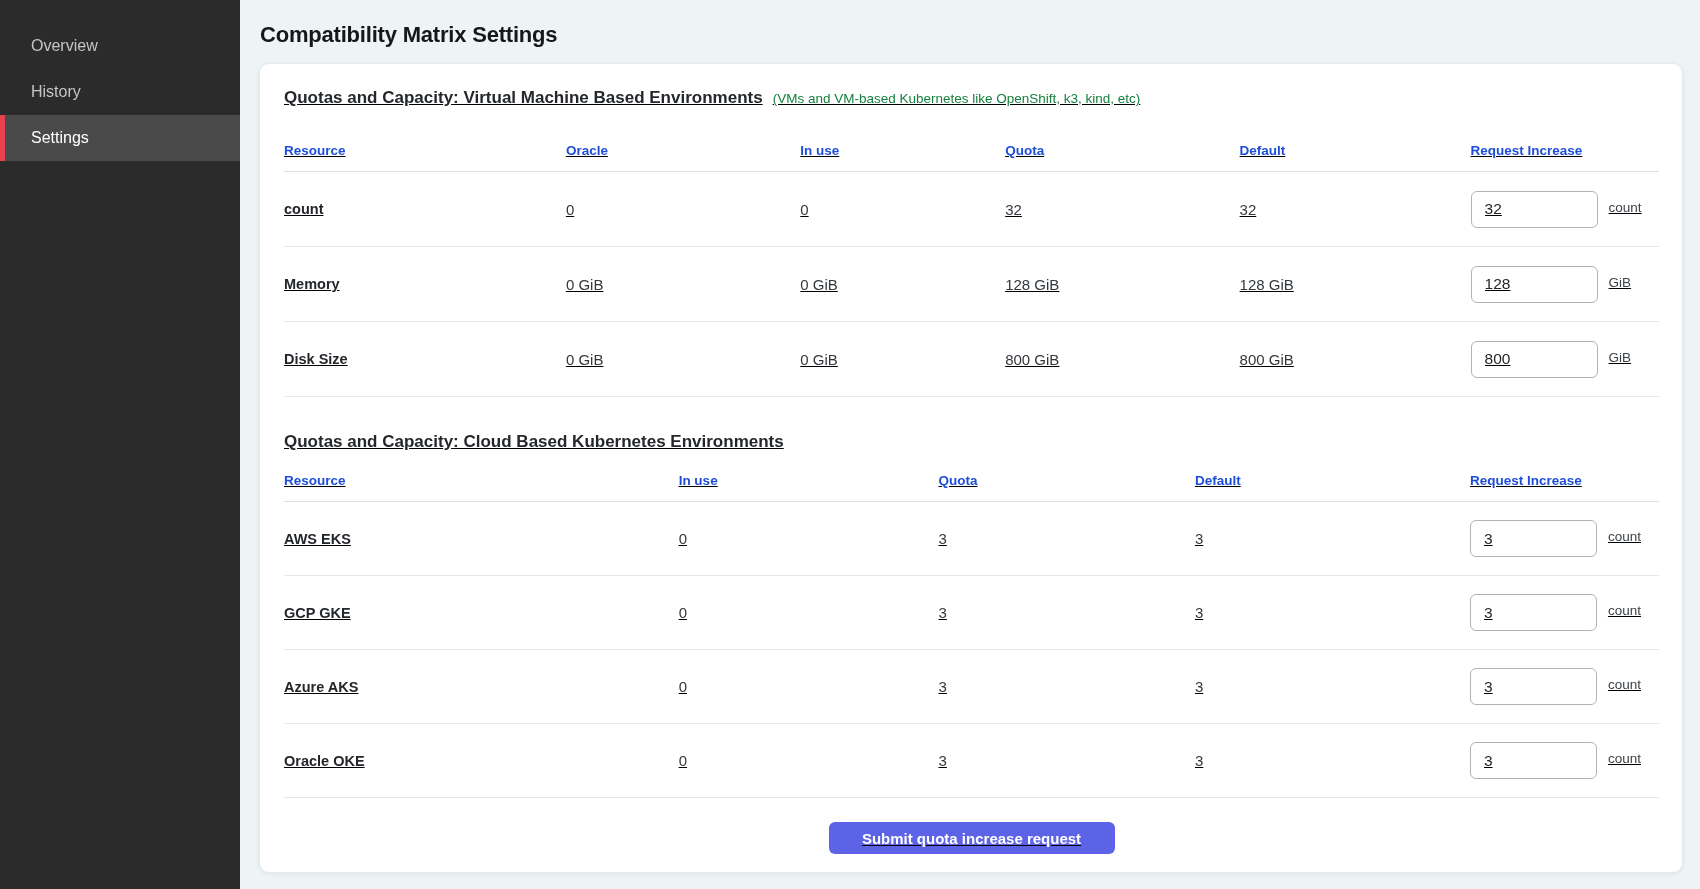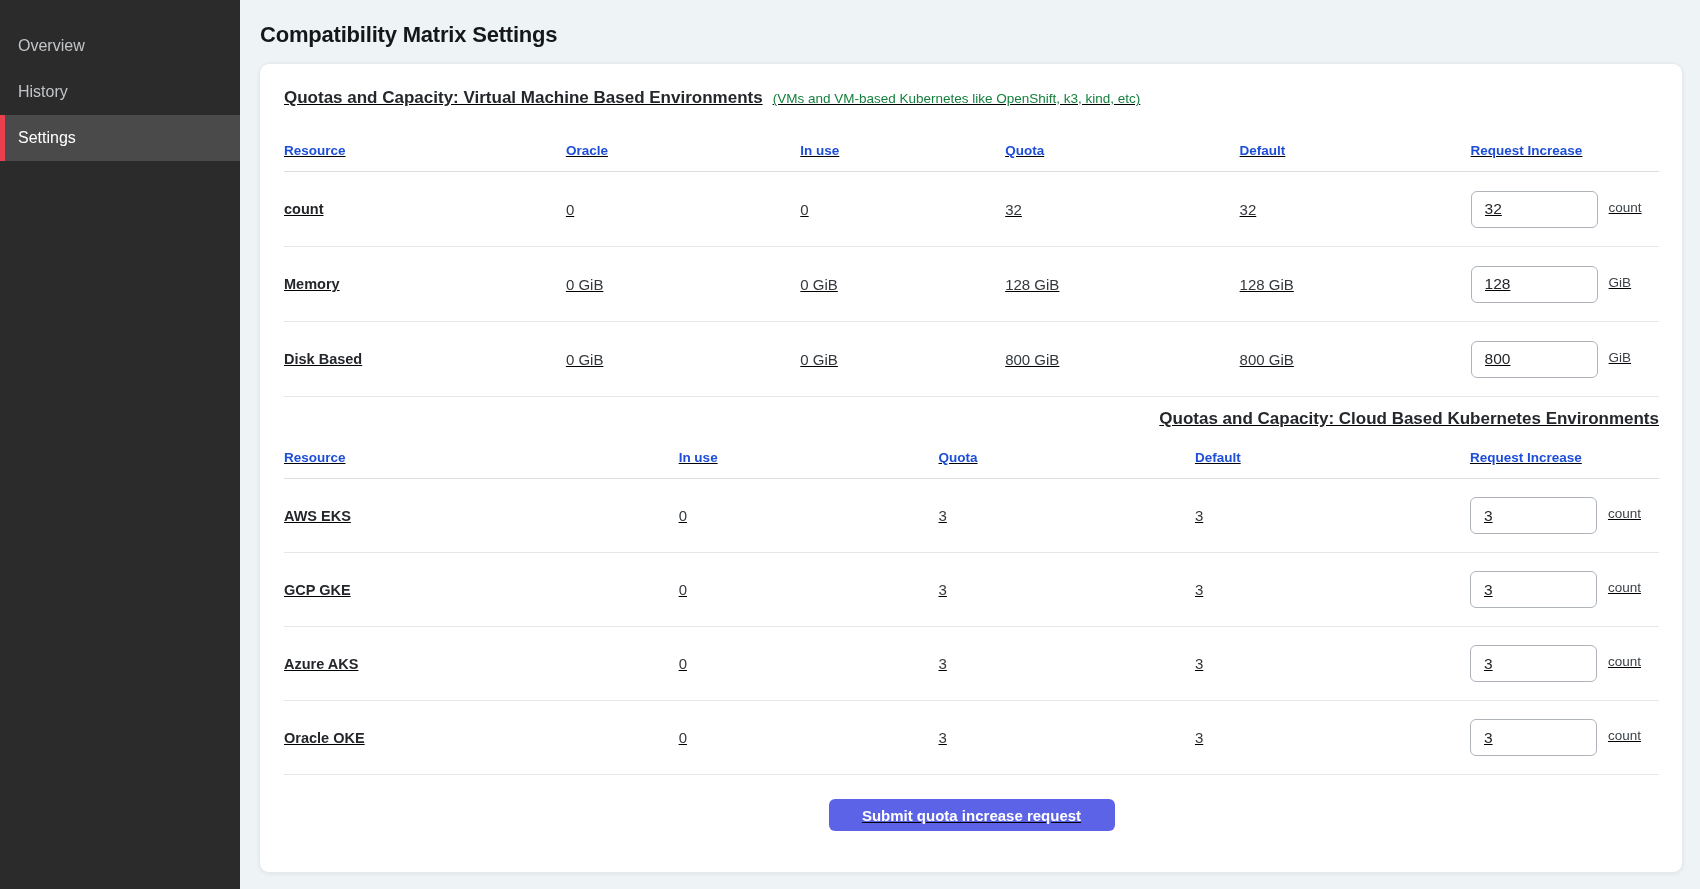--- a/index.html
+++ b/index.html
@@ -14,21 +14,21 @@
   
   .sidebar {
     width: 240px; min-width: 240px; height: 100%;
     background: #2b2b2b;
     padding-top: 23px;
   }
   .side-item {
     position: relative;
     height: 46px;
     display: flex; align-items: center;
-    padding-left: 18px;
+    padding-left: 31px;
     color: #c2c5c8;
     font-size: 16px;
     cursor: pointer;
   }
   .side-item.active {
     background: #4a4a4a;
     color: #ffffff;
   }
   .side-item .accent-bar {
     display: none;
@@ -50,21 +50,21 @@
     border: 1px solid #e7eaec;
     border-radius: 10px;
     box-shadow: 0 1px 4px rgba(30,40,50,0.07);
     height: 810px;
     padding: 24px 23px 0 24px;
     overflow: hidden;
     text-decoration: underline;
   }
 
   .sec-head { display: flex; align-items: baseline; gap: 10px; height: 20px; }
-  .sec-head.second { margin-top: 12px; justify-content: flex-end; }
+  .sec-head.second { margin-top: 35px; }
   .sec-title { font-size: 17px; font-weight: 700; color: #24272b; white-space: nowrap; }
   .sec-sub { font-size: 13.5px; color: #15803d; white-space: nowrap; }
 
   .grid { display: grid; width: 100%; }
   .t1 { grid-template-columns: 20.5% 17.05% 14.9% 17.05% 16.8% auto; }
   .t2 { grid-template-columns: 28.7% 18.9% 18.65% 20% auto; }
 
   .thead {
     align-items: end;
     height: 64px; padding-bottom: 13px;
@@ -164,21 +164,21 @@
         <div class="cell">0 GiB</div>
         <div class="cell">128 GiB</div>
         <div class="cell">128 GiB</div>
         <div class="cell req">
           <input class="qty" type="text" value="128" style="">
           <span class="unit">GiB</span>
         </div>
       </div>
 
       <div class="grid t1 row">
-        <div class="cell res">Disk Based</div>
+        <div class="cell res">Disk Size</div>
         <div class="cell">0 GiB</div>
         <div class="cell">0 GiB</div>
         <div class="cell">800 GiB</div>
         <div class="cell">800 GiB</div>
         <div class="cell req">
           <input class="qty" type="text" value="800" style="">
           <span class="unit">GiB</span>
         </div>
       </div>
 

